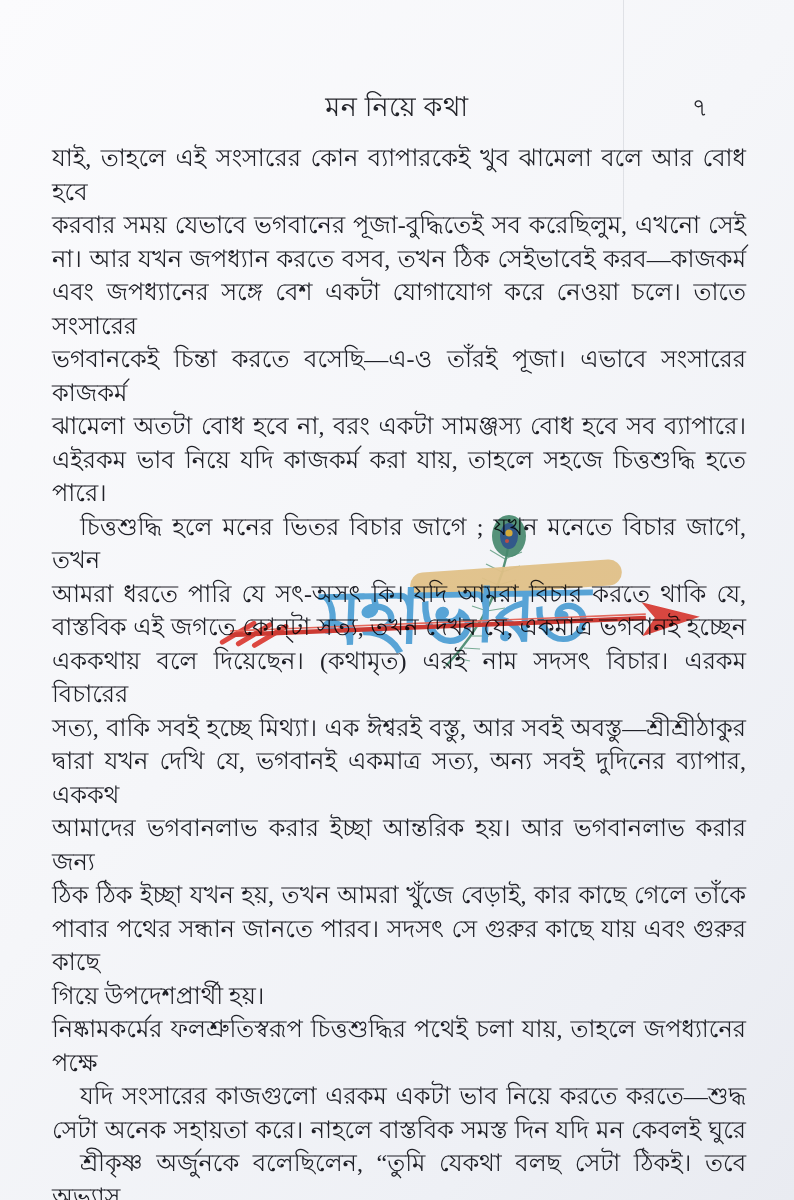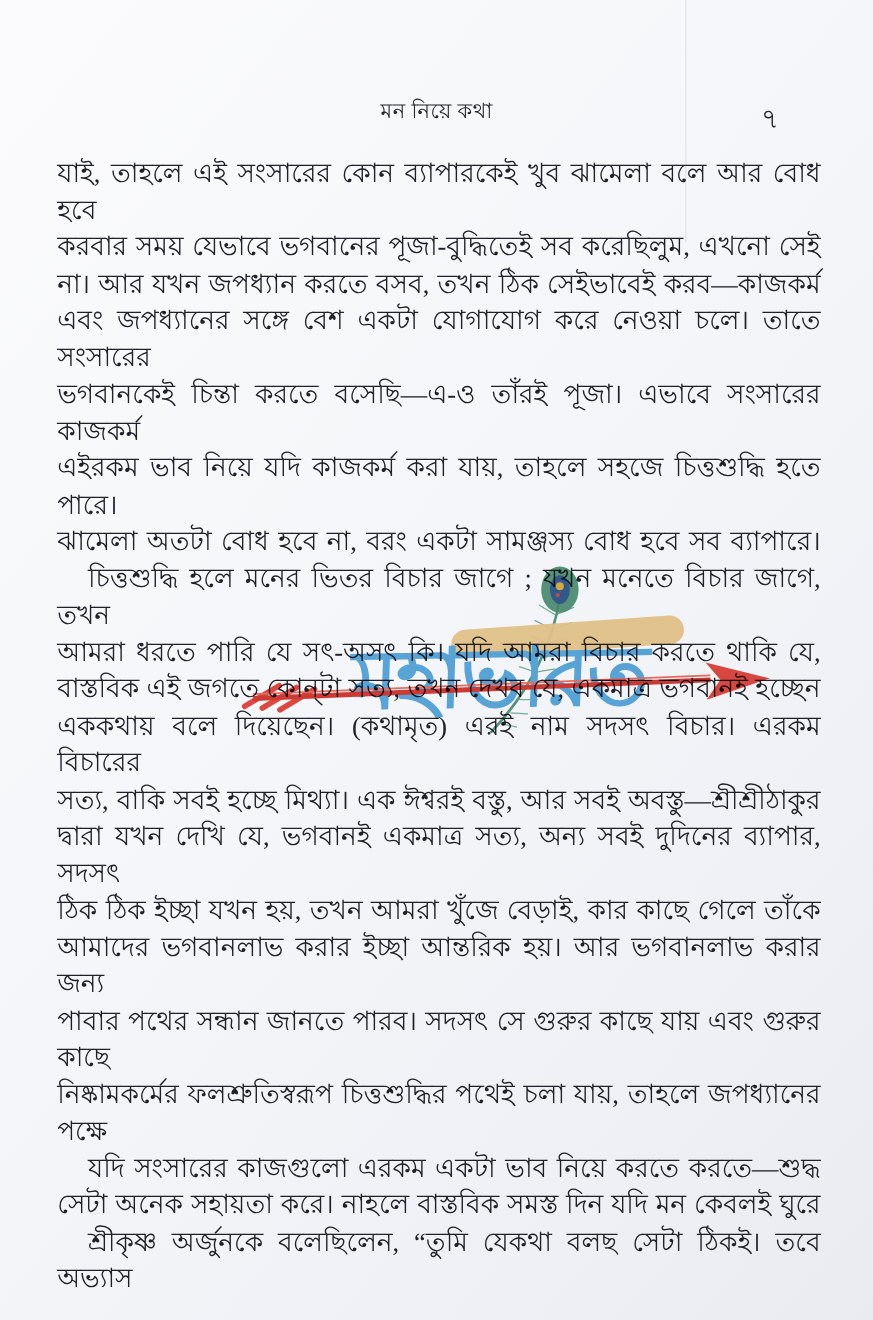--- a/index.html
+++ b/index.html
@@ -8,21 +8,21 @@
     background:linear-gradient(130deg,#fbfbfd 0%,#f5f6f9 45%,#eef0f5 80%,#e9ebf1 100%);
     font-family:"Liberation Serif","DejaVu Serif",serif;
     color:#1e1f24;
   }
   .page::after{ 
     content:"";position:absolute;top:0;right:170px;width:1px;height:220px;
     background:rgba(120,125,140,.18);
   }
   .header-title{
     position:absolute;top:86px;left:0;width:100%;
-    text-align:center;font-size:19px;letter-spacing:.5px;color:#24252b;
+    text-align:center;font-size:27px;letter-spacing:.5px;color:#24252b;
   }
   .page-number{
     position:absolute;top:88px;right:86px;font-size:25px;color:#24252b;
   }
   .text-body{
     position:absolute;top:142px;left:52px;width:694px;
     font-size:24px;line-height:33.5px;color:#202128;
   }
   .para{margin:0;}
   .line{
@@ -58,33 +58,34 @@
   <div class="header-title">মন নিয়ে কথা</div>
   <div class="page-number">৭</div>
 
   <div class="text-body">
       <div class="para">
         <div class="line first">যাই, তাহলে এই সংসারের কোন ব্যাপারকেই খুব ঝামেলা বলে আর বোধ হবে</div>
         <div class="line">করবার সময় যেভাবে ভগবানের পূজা-বুদ্ধিতেই সব করেছিলুম, এখনো সেই</div>
         <div class="line">না। আর যখন জপধ্যান করতে বসব, তখন ঠিক সেইভাবেই করব—কাজকর্ম</div>
         <div class="line">এবং জপধ্যানের সঙ্গে বেশ একটা যোগাযোগ করে নেওয়া চলে। তাতে সংসারের</div>
         <div class="line">ভগবানকেই চিন্তা করতে বসেছি—এ-ও তাঁরই পূজা। এভাবে সংসারের কাজকর্ম</div>
+        <div class="line">ঝামেলা অতটা বোধ হবে না, বরং একটা সামঞ্জস্য বোধ হবে সব ব্যাপারে।</div>
         <div class="line last">এইরকম ভাব নিয়ে যদি কাজকর্ম করা যায়, তাহলে সহজে চিত্তশুদ্ধি হতে পারে।</div>
-        <div class="line">ঝামেলা অতটা বোধ হবে না, বরং একটা সামঞ্জস্য বোধ হবে সব ব্যাপারে।</div>
       </div>
       <div class="para indent">
         <div class="line first">চিত্তশুদ্ধি হলে মনের ভিতর বিচার জাগে ; যখন মনেতে বিচার জাগে, তখন</div>
         <div class="line">আমরা ধরতে পারি যে সৎ-অসৎ কি। যদি আমরা বিচার করতে থাকি যে,</div>
         <div class="line">বাস্তবিক এই জগতে কোন্‌টা সত্য, তখন দেখব যে, একমাত্র ভগবানই হচ্ছেন</div>
         <div class="line">এককথায় বলে দিয়েছেন। (কথামৃত) এরই নাম সদসৎ বিচার। এরকম বিচারের</div>
         <div class="line">সত্য, বাকি সবই হচ্ছে মিথ্যা। এক ঈশ্বরই বস্তু, আর সবই অবস্তু—শ্রীশ্রীঠাকুর</div>
-        <div class="line">দ্বারা যখন দেখি যে, ভগবানই একমাত্র সত্য, অন্য সবই দুদিনের ব্যাপার, সদসৎ</div>
+        <div class="line">দ্বারা যখন দেখি যে, ভগবানই একমাত্র সত্য, অন্য সবই দুদিনের ব্যাপার, এককথ</div>
+        <div class="line">আমাদের ভগবানলাভ করার ইচ্ছা আন্তরিক হয়। আর ভগবানলাভ করার জন্য</div>
         <div class="line">ঠিক ঠিক ইচ্ছা যখন হয়, তখন আমরা খুঁজে বেড়াই, কার কাছে গেলে তাঁকে</div>
-        <div class="line">আমাদের ভগবানলাভ করার ইচ্ছা আন্তরিক হয়। আর ভগবানলাভ করার জন্য</div>
         <div class="line">পাবার পথের সন্ধান জানতে পারব। সদসৎ সে গুরুর কাছে যায় এবং গুরুর কাছে</div>
+        <div class="line last">গিয়ে উপদেশপ্রার্থী হয়।</div>
       </div>
       <div class="para indent">
         <div class="line">নিষ্কামকর্মের ফলশ্রুতিস্বরূপ চিত্তশুদ্ধির পথেই চলা যায়, তাহলে জপধ্যানের পক্ষে</div>
         <div class="line first">যদি সংসারের কাজগুলো এরকম একটা ভাব নিয়ে করতে করতে—শুদ্ধ</div>
         <div class="line">সেটা অনেক সহায়তা করে। নাহলে বাস্তবিক সমস্ত দিন যদি মন কেবলই ঘুরে</div>
       </div>
       <div class="para indent">
         <div class="line first">শ্রীকৃষ্ণ অর্জুনকে বলেছিলেন, “তুমি যেকথা বলছ সেটা ঠিকই। তবে অভ্যাস</div>
       </div>
     </div>

